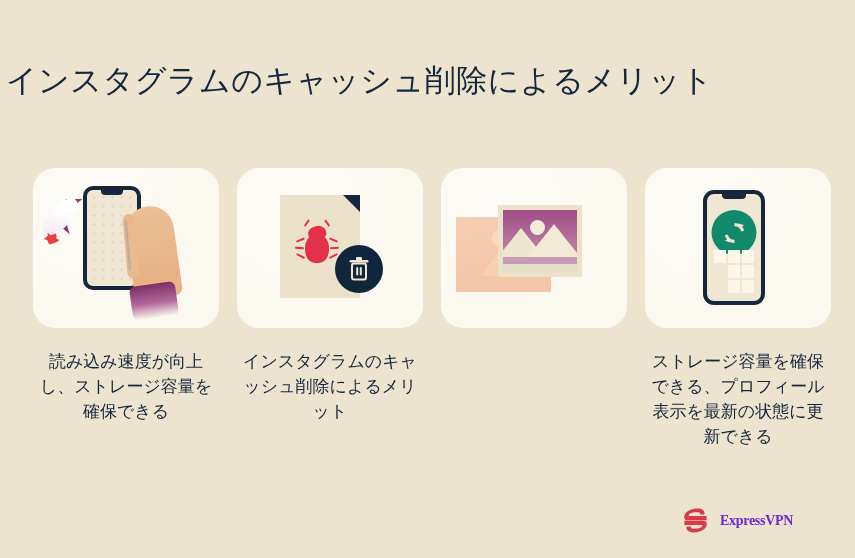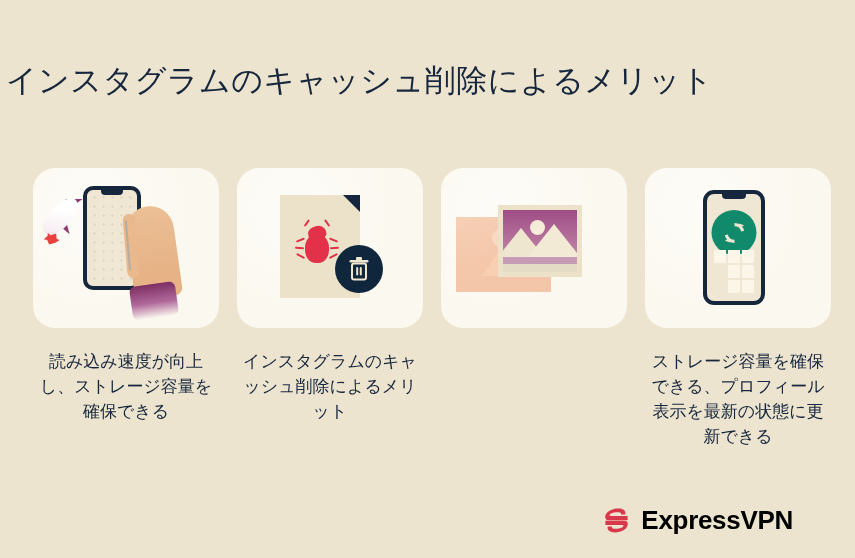--- a/index.html
+++ b/index.html
@@ -374,24 +374,24 @@
     display: flex;
     align-items: center;
     gap: 9px;
   }
   .logo-mark {
     width: 31px;
     height: 31px;
     position: relative;
   }
   .logo-text {
-    font-family: Liberation Sans, sans-serif;
-    font-size: 26px;
+    font-family: Liberation Serif, serif;
+    font-size: 14px;
     font-weight: 700;
-    color: #000000;
+    color: #6d28d9;
     letter-spacing: -0.3px;
   }
 </style>
 </head>
 <body>
 
 <div class="page-title">インスタグラムのキャッシュ削除によるメリット</div>
 
 <div class="cards-row">
 

